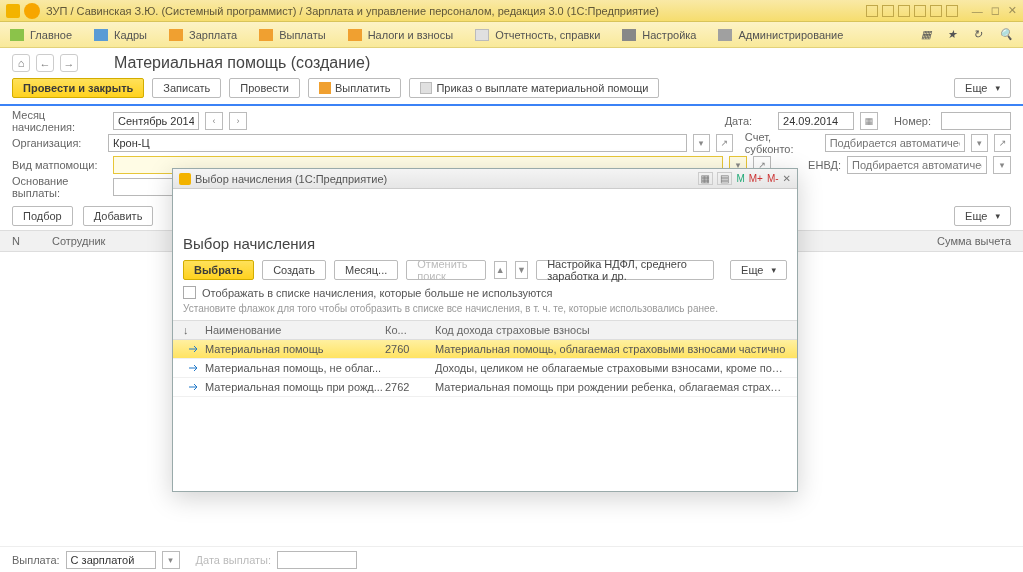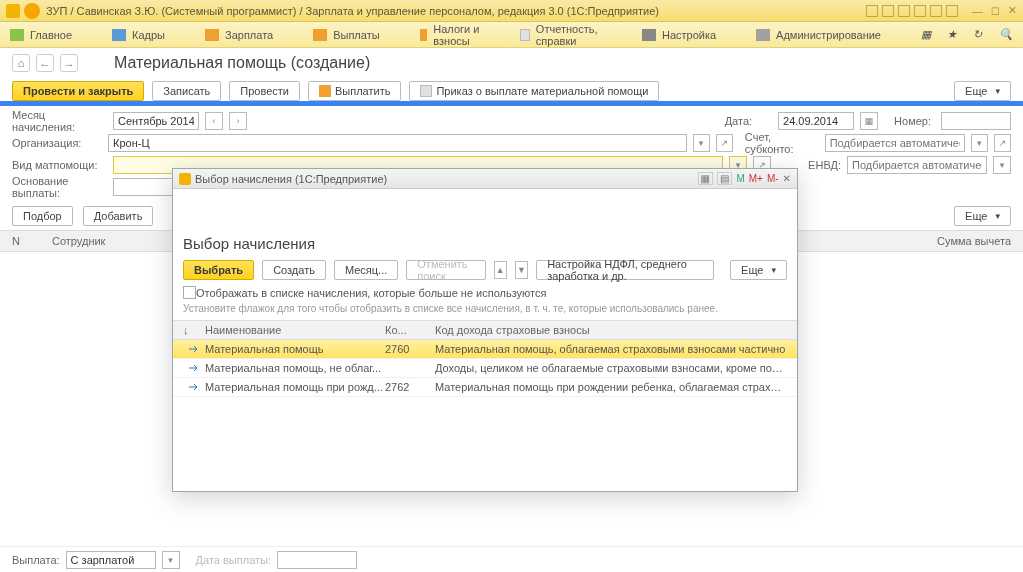--- a/index.html
+++ b/index.html
@@ -7,31 +7,31 @@
 
 .titlebar { height: 22px; background: linear-gradient(#f9e9a6,#f6dd6e); display: flex; align-items: center; padding: 0 6px; border-bottom: 1px solid #d8c45a; color: #5f5638; }
 .titlebar .t-icon { width: 14px; height: 14px; background: #f3b300; border-radius: 2px; margin-right: 4px; }
 .titlebar .t-back { width: 16px; height: 16px; border-radius: 8px; background: #f7a600; margin-right: 6px; }
 .titlebar .spacer { flex: 1; }
 .titlebar .winctl { display: flex; gap: 8px; align-items: center; }
 .titlebar .winctl span { opacity: .6; }
 .titlebar .winicons { display: flex; gap: 4px; margin-right: 14px; }
 .titlebar .winicons i { width: 12px; height: 12px; border: 1px solid #c1a84a; display: inline-block; }
 
-.navbar { height: 26px; background: linear-gradient(#fdf3c6,#f9e99a); display: flex; align-items: center; padding: 0 10px; gap: 40px; border-bottom: 1px solid #e2d17a; }
+.navbar { height: 26px; background: linear-gradient(#fdf3c6,#f9e99a); display: flex; align-items: center; padding: 0 10px; gap: 22px; border-bottom: 1px solid #e2d17a; }
 .nav-item { display: flex; align-items: center; gap: 6px; color: #535353; cursor: pointer; }
 .nav-item i { width: 14px; height: 12px; display: inline-block; }
 .nav-right { margin-left: auto; display: flex; gap: 12px; color: #555; }
 .nav-right i { width: 14px; height: 14px; display: inline-block; }
 
 .subtool { height: 30px; display: flex; align-items: center; padding: 0 12px; gap: 6px; }
 .subtool .circle { width: 18px; height: 18px; border: 1px solid #ccc; border-radius: 3px; display: flex; align-items: center; justify-content: center; color: #777; background: #fff; }
 .subtool .page-title { font-size: 16px; color: #444; margin-left: 30px; }
 
-.docbar { height: 28px; display: flex; align-items: flex-end; padding: 0 12px; gap: 8px; border-bottom: 5px solid #3b82f6; }
+.docbar { height: 28px; display: flex; align-items: flex-start; padding: 0 12px; gap: 8px; border-bottom: 2px solid #3b82f6; }
 .btn { height: 20px; padding: 0 10px; border: 1px solid #bbb; background: #fff; border-radius: 2px; color: #444; display: inline-flex; align-items: center; gap: 4px; cursor: pointer; }
 .btn.primary { background: linear-gradient(#ffe15a,#ffd21f); border-color: #d2ad00; font-weight: bold; color: #3a3a3a; }
 .btn i { width: 12px; height: 12px; display: inline-block; }
 .docbar .right { margin-left: auto; }
 .btn.more::after { content: "▾"; margin-left: 4px; font-size: 9px; }
 
 .form { padding: 4px 12px; }
 .row { display: flex; align-items: center; height: 22px; gap: 6px; }
 .lbl { color: #666; width: 95px; }
 .input { height: 18px; border: 1px solid #b8b8b8; background: #fff; padding: 0 4px; color: #333; }
@@ -49,21 +49,21 @@
 
 .modal { position: absolute; left: 172px; top: 168px; width: 626px; height: 324px; background: #fff; border: 1px solid #9aa; box-shadow: 0 6px 24px rgba(0,0,0,.18); display: flex; flex-direction: column; }
 .modal .mtitle { height: 20px; background: linear-gradient(#f4f4f4,#e6e6e6); display: flex; align-items: center; padding: 0 6px; color: #555; border-bottom: 1px solid #ccc; }
 .modal .mtitle i.tag { width: 12px; height: 12px; background: #f3b300; margin-right: 4px; border-radius: 2px; }
 .modal .mtitle .mr { margin-left: auto; display: flex; gap: 4px; align-items: center; }
 .modal .mtitle .mr span { font-size: 10px; color: #777; }
 .modal .mtitle .mr .m { border: 1px solid #ccc; padding: 0 2px; }
 .modal .mhead { font-size: 15px; color: #444; padding: 6px 10px; margin-top: 40px; }
 .modal .mbar { display: flex; align-items: center; gap: 8px; padding: 2px 10px 6px; }
 .modal .mbar .right { margin-left: auto; }
-.modal .mcheck { display: flex; align-items: center; padding: 0 10px 4px; color: #555; }
+.modal .mcheck { display: flex; align-items: center; gap: 6px; padding: 0 10px 4px; color: #555; }
 .modal .mcheck .cb { width: 13px; height: 13px; border: 1px solid #aaa; }
 .modal .mhint { padding: 0 10px 6px; color: #999; font-size: 10px; }
 .modal .mtable-hd { display: flex; background: #f2f2f2; border-top: 1px solid #ddd; border-bottom: 1px solid #ddd; height: 20px; align-items: center; color: #666; padding: 0 10px; }
 .modal .mtable-hd .c1 { width: 22px; }
 .modal .mtable-hd .c2 { width: 180px; }
 .modal .mtable-hd .c3 { width: 50px; }
 .modal .mtable-hd .c4 { flex: 1; }
 .modal .mrow { display: flex; height: 19px; align-items: center; padding: 0 10px; color: #555; border-bottom: 1px solid #f0f0f0; }
 .modal .mrow.sel { background: linear-gradient(#fff0a0,#ffe362); }
 .modal .mrow .c1 { width: 22px; display: flex; justify-content: center; }

